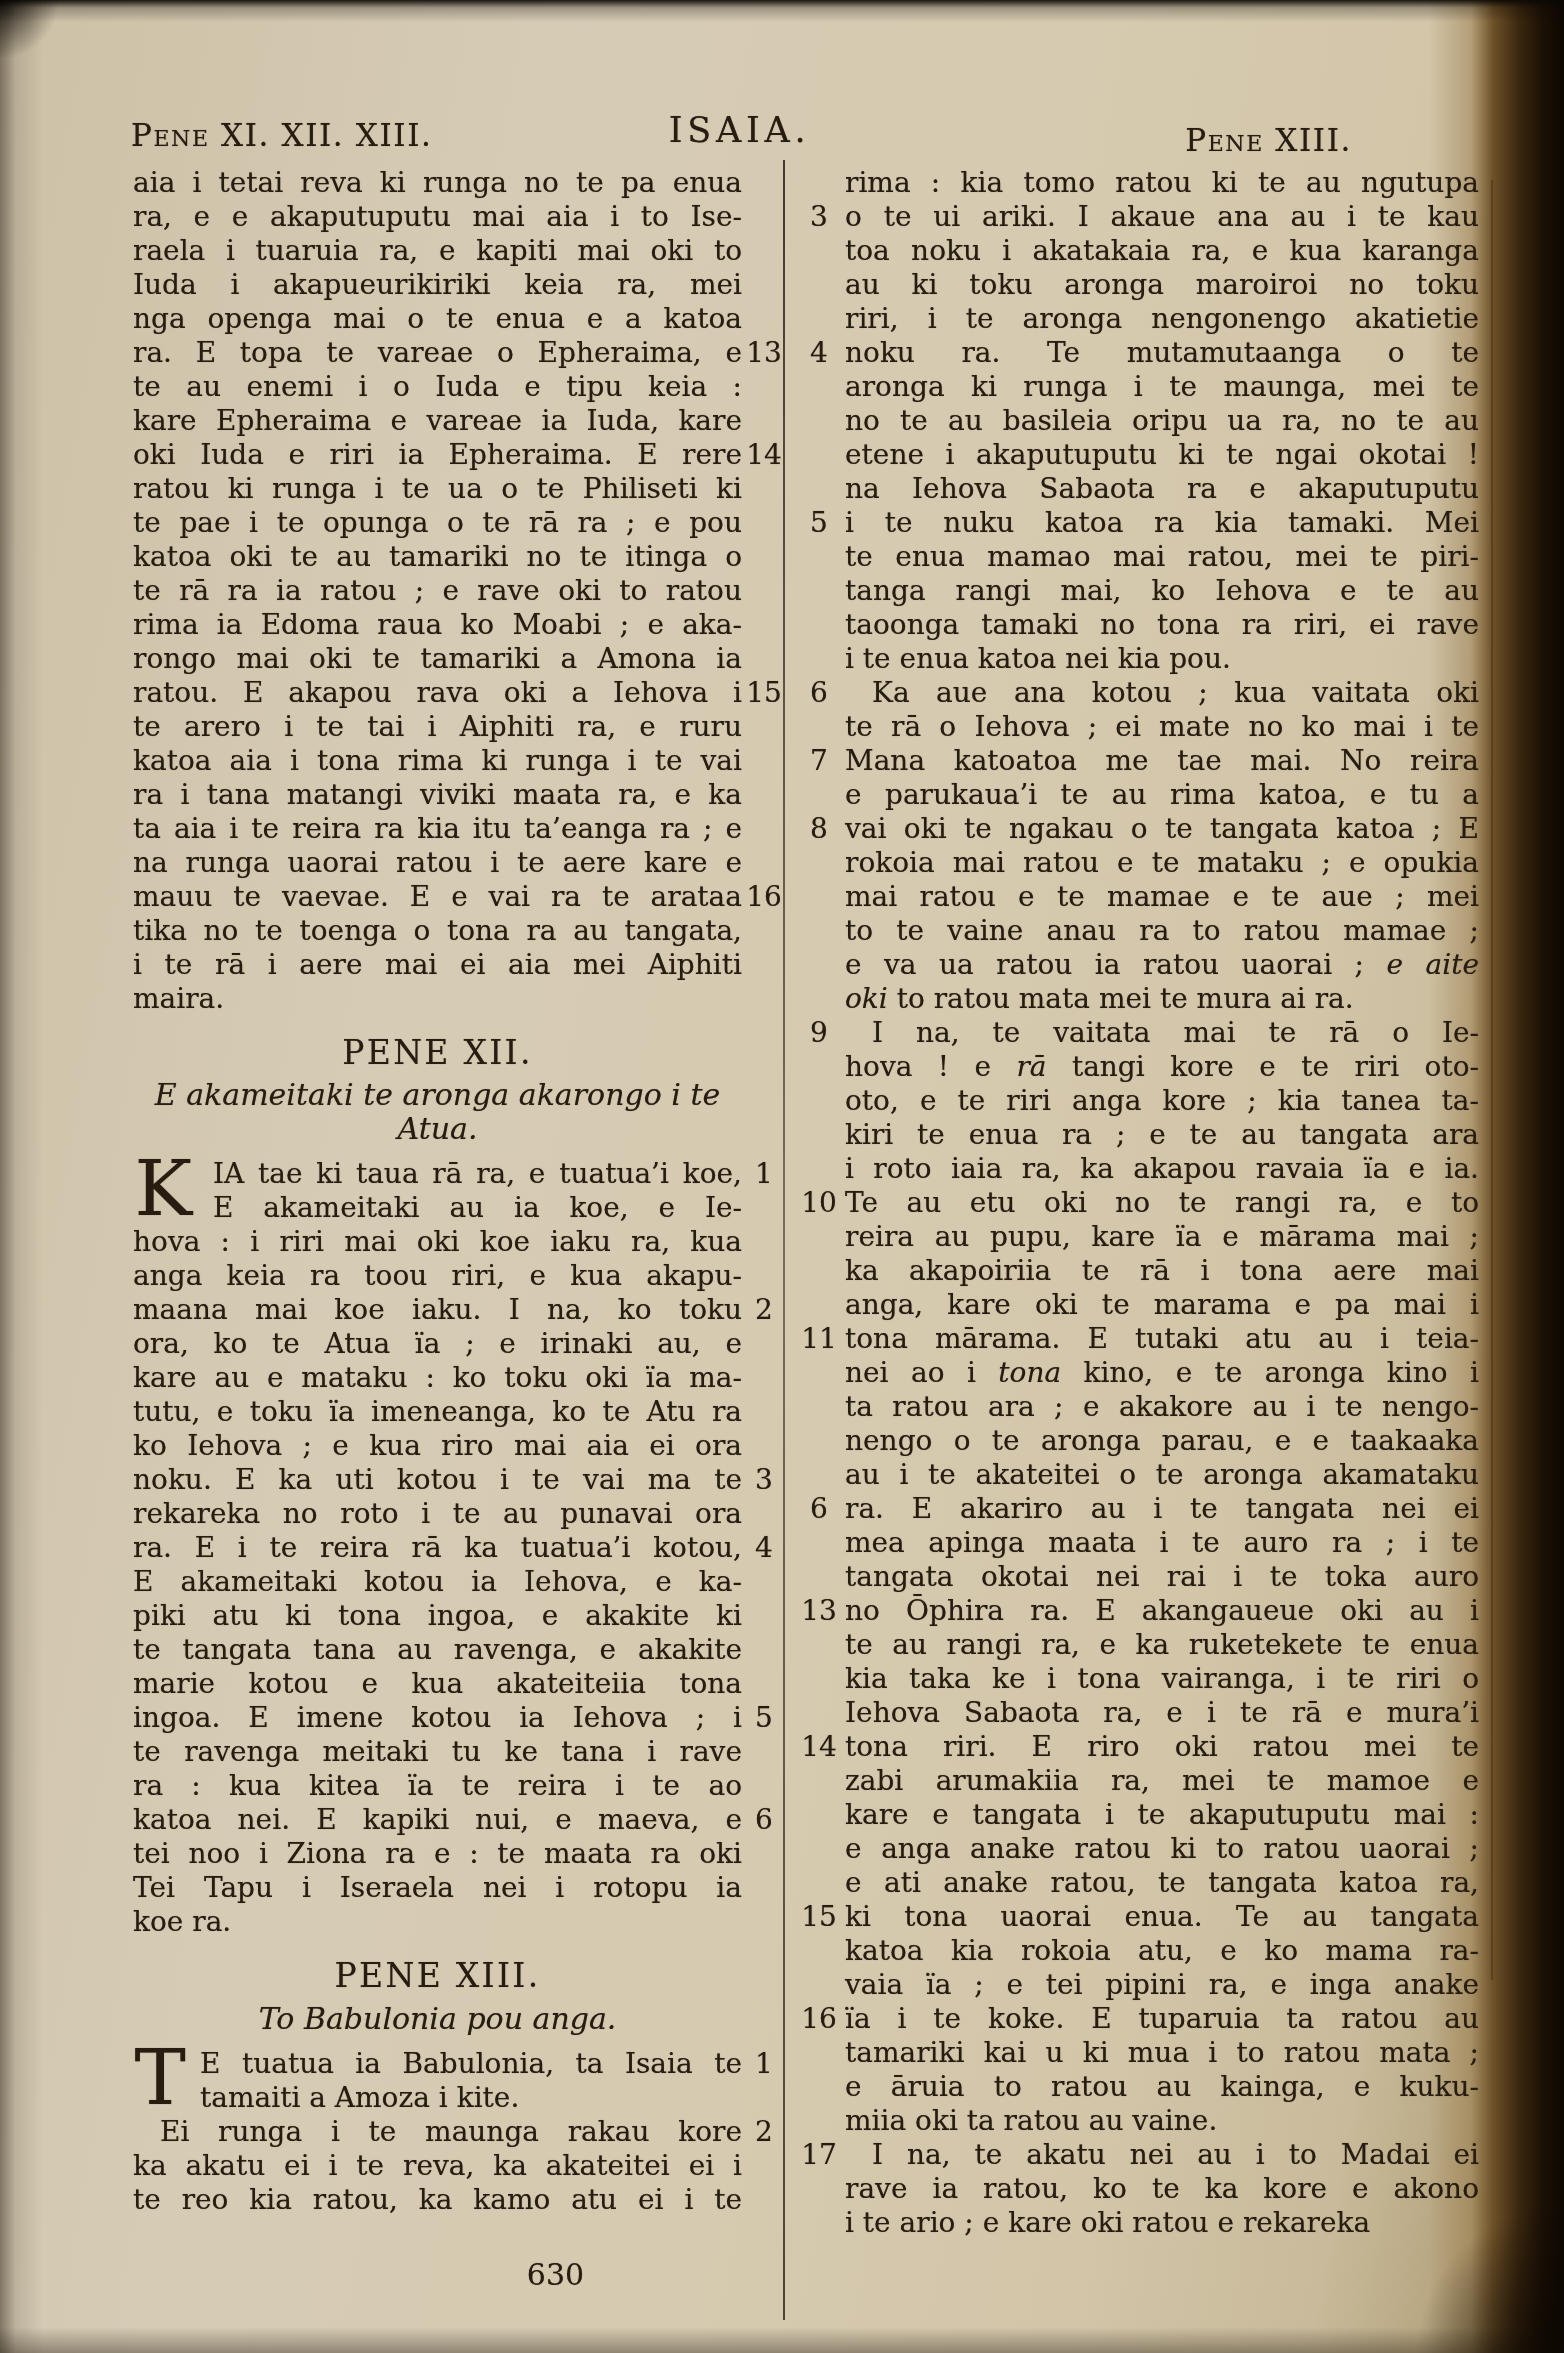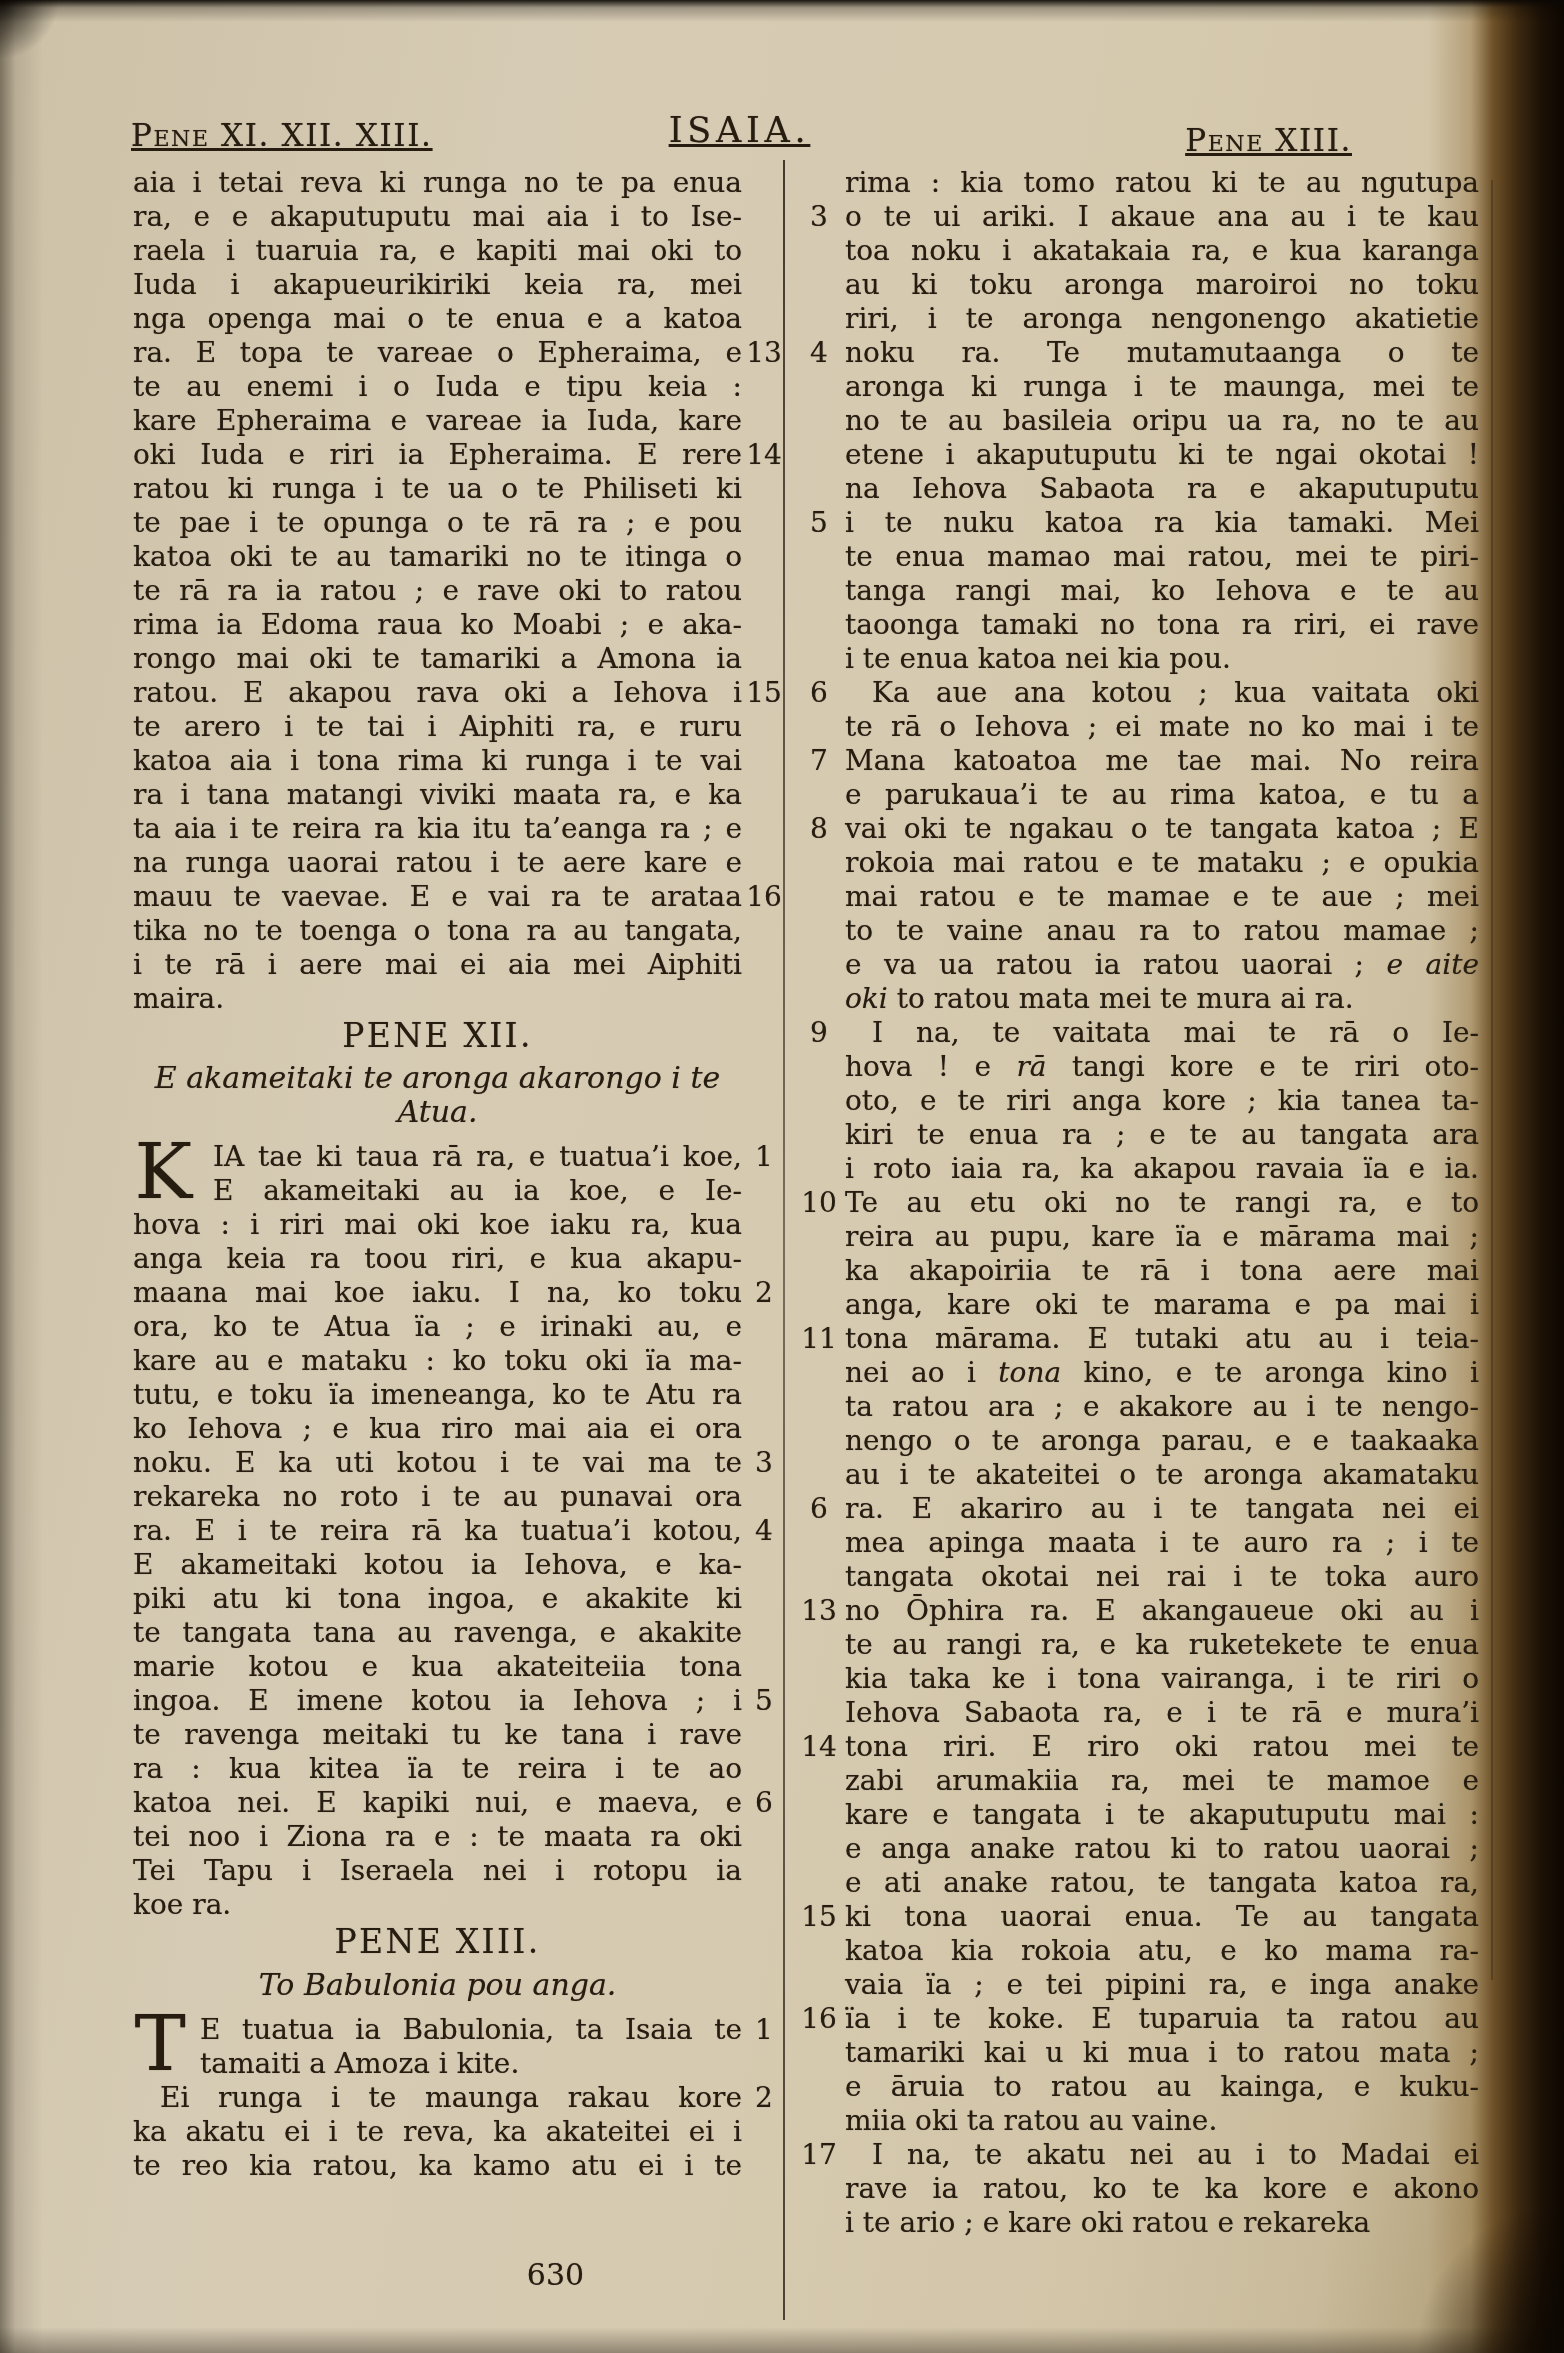--- a/index.html
+++ b/index.html
@@ -14,41 +14,41 @@
       radial-gradient(circle at 100% 100%, rgba(12,7,2,.85) 0, rgba(12,7,2,0) 149px),
       linear-gradient(180deg, rgba(10,7,3,.92) 0px, rgba(10,7,3,.28) 7.8px, rgba(0,0,0,0) 22px),
       linear-gradient(0deg, rgba(25,16,7,.38) 0px, rgba(0,0,0,0) 27px),
       linear-gradient(90deg, rgba(24,16,7,.45) 0px, rgba(24,16,7,.12) 15.6px, rgba(0,0,0,0) 43px),
       linear-gradient(270deg, #0c0601 0px, #1c1106 23.5px, #3c2810 47px, #6e5128 72px, rgba(150,120,72,.5) 94px, rgba(150,120,72,0) 137px),
       linear-gradient(100deg, #cdc1a7 0%, #d6cbb4 28%, #d6cab0 55%, #d2c5a8 75%, #c8ba9a 87%, #b5a37d 94%, #9d875c 100%);
   }
   .textlayer{position:absolute;inset:0;}
   
   .hdr{position:absolute;top:117px;font-size:31px;font-variant-caps:small-caps;letter-spacing:1.6px;
-       text-shadow:0 0 0.8px rgba(30,22,12,.55);text-decoration:underline;}
+       text-shadow:0 0 0.8px rgba(30,22,12,.55);}
   .hdr-left{left:131px;}
   .hdr-right{right:213px;top:122px;}
   .hdr-center{left:0;right:86px;top:110px;text-align:center;font-variant-caps:normal;
               font-size:35px;letter-spacing:4.7px;}
   
   .col{position:absolute;top:166px;}
   .col-left{left:133px;width:609px;}
   .col-right{left:845px;width:634px;}
   .line{
     position:relative;
     height:34px;line-height:34px;
     font-size:28px;
     text-align:justify;text-align-last:justify;
     white-space:nowrap;
     text-shadow:0 0 0.8px rgba(30,22,12,.5);
   }
   .line.end{text-align:left;text-align-last:left;}
   .line.indent{padding-left:27px;}
   .line.heading{
-    height:39px;line-height:39px;margin-bottom:6.3px;
+    height:39px;line-height:39px;margin-top:17px;margin-bottom:6.3px;
     font-size:33px;letter-spacing:2.3px;
     text-align:center;text-align-last:center;
   }
   .line.caption{
     height:34px;line-height:34px;
     font-style:italic;font-size:30px;
     text-align:center;text-align-last:center;
   }
   .line.cap-line{margin-top:11px;}
   .line.padK{padding-left:80px;}

